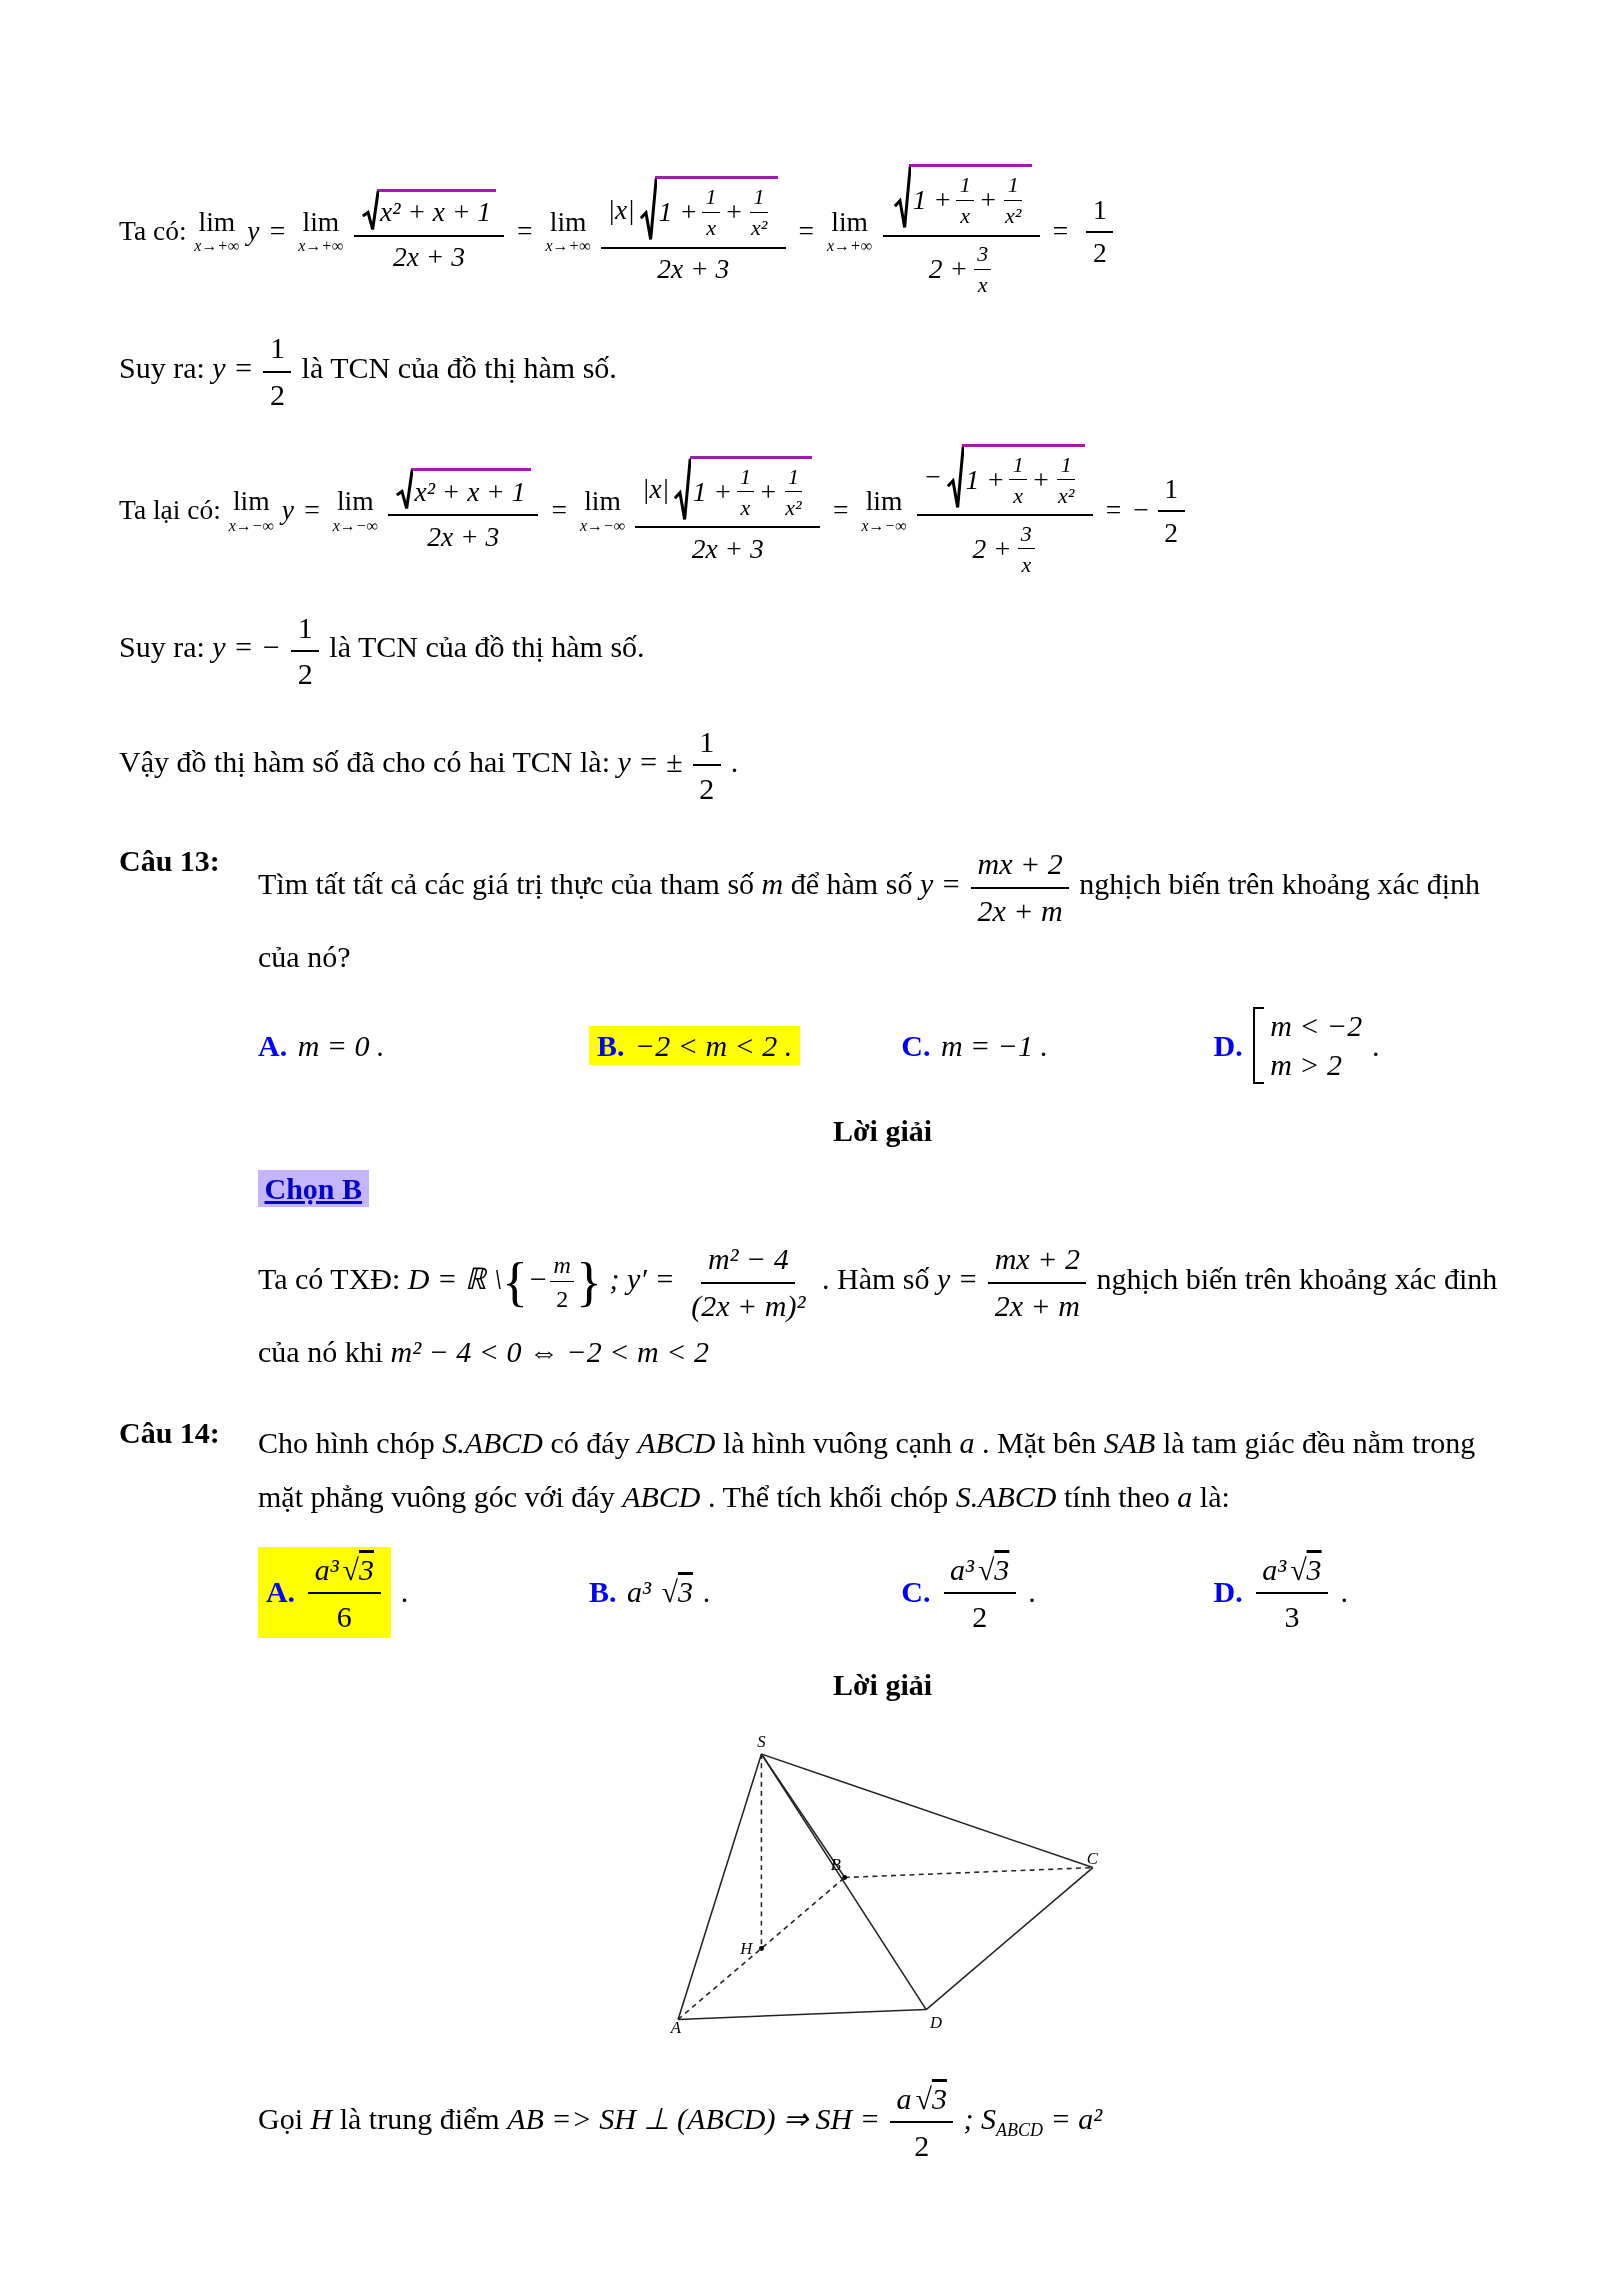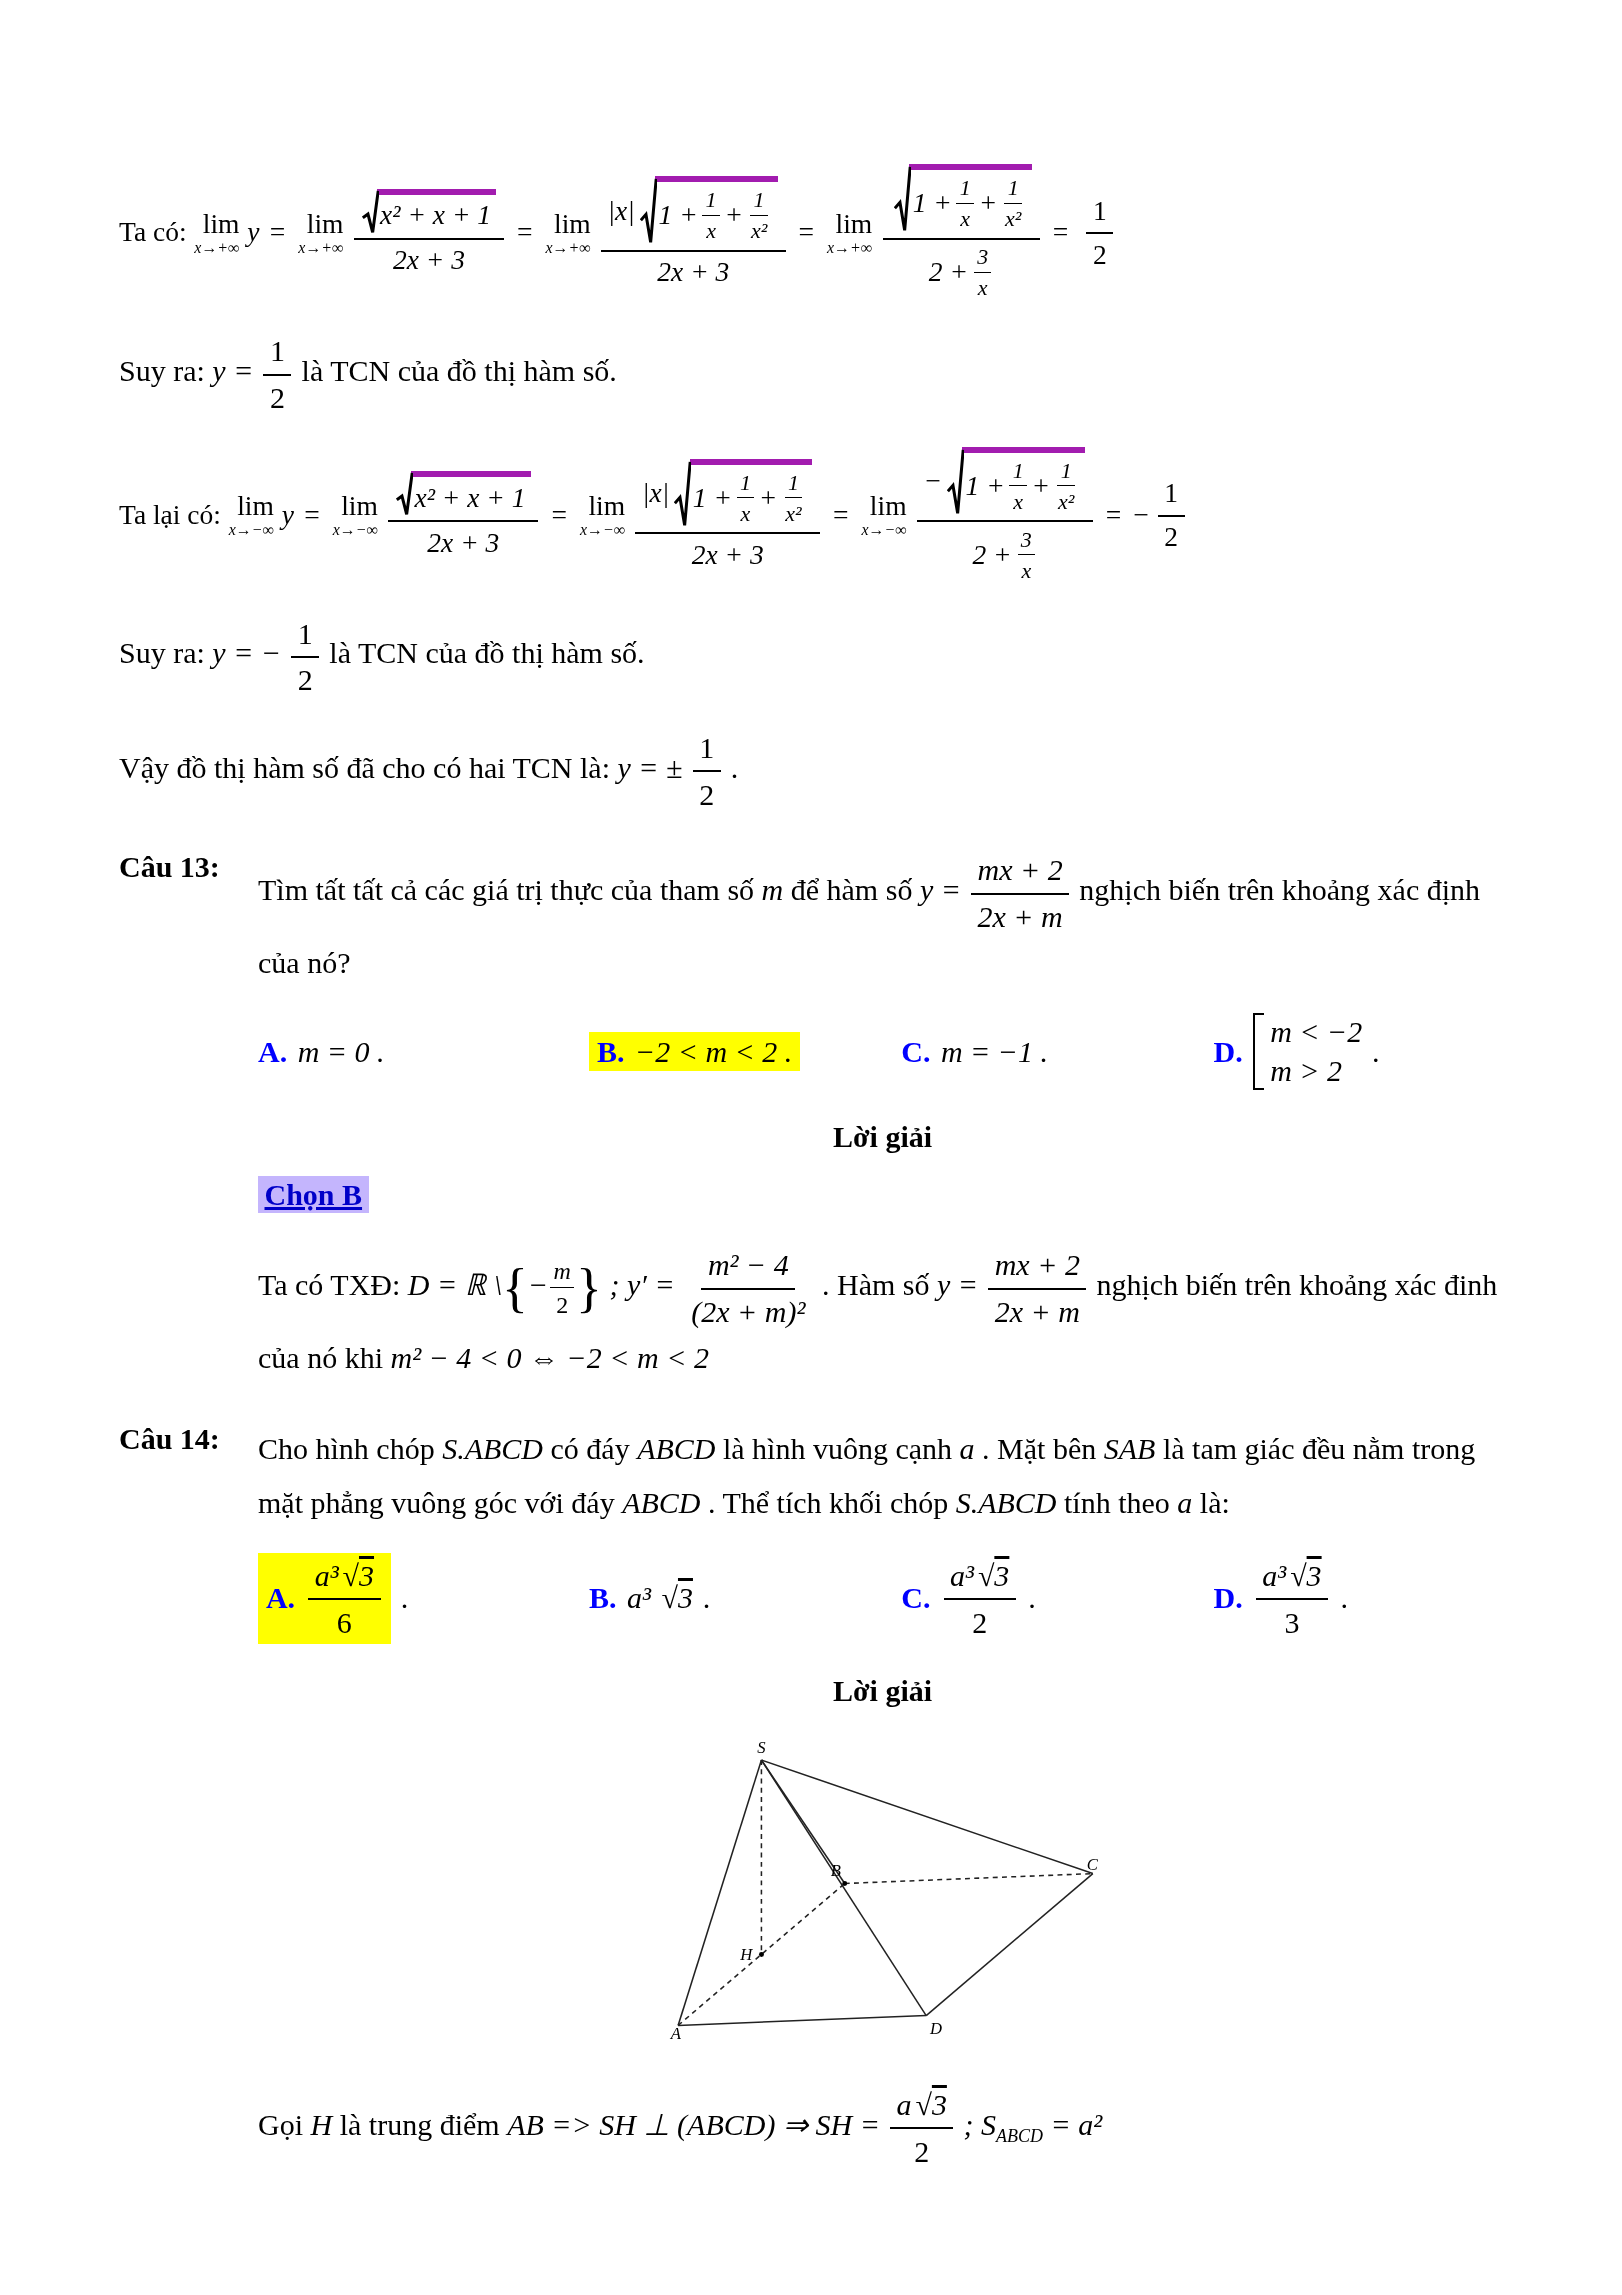--- a/index.html
+++ b/index.html
@@ -6,32 +6,32 @@
 html,body{width:1623px;height:2295px;}
 body{background:#ffffff;color:#000;font-family:"Liberation Serif",serif;font-size:30px;overflow:hidden;}
 .page{padding:134px 116px 0 119px;}
 .indent{margin-left:139px;}
 .para{margin:29px 0;}
 .fline{display:flex;align-items:center;flex-wrap:wrap;gap:5.2px;font-size:27.5px;}
 .iline{line-height:1.8;}
 .txt{font-style:normal;}
 .math{font-style:italic;}
 .op{margin:0 5.2px;font-style:normal;}
-.lim{display:inline-flex;flex-direction:column;align-items:flex-end;line-height:1.1;margin:0 2.6px;vertical-align:middle;}
+.lim{display:inline-flex;flex-direction:column;align-items:center;line-height:1.1;margin:0 2.6px;vertical-align:middle;}
 .lim .w{font-style:normal;}
 .lim .s{font-size:0.58em;font-style:italic;}
 .frac{display:inline-flex;flex-direction:column;align-items:center;vertical-align:middle;margin:0 2.6px;line-height:1.25;}
 .frac>.num{display:inline-flex;align-items:center;justify-content:center;gap:3.9px;border-bottom:2px solid #000;padding:1.3px 6.5px 3.9px;}
 .frac>.den{display:inline-flex;align-items:center;justify-content:center;gap:3.9px;padding:3.3px 6.5px 0;}
 .fs{font-size:0.8em;margin:0 2px;}
 .fs>.num{border-bottom-width:1.3px;padding:0 3.3px 1.3px;}
 .fs>.den{padding:1.3px 3.3px 0;}
 .sqrt{position:relative;display:inline-flex;padding-left:0.55em;vertical-align:middle;margin:0 1.3px;}
 .sqrt>.radsvg{position:absolute;left:0;top:0;height:100%;width:0.62em;}
-.sqrt>.body{border-top:6px solid #a21caf;padding:3.9px 5.2px 1.3px 3.3px;display:inline-flex;align-items:center;gap:2.6px;}
+.sqrt>.body{border-top:3px solid #a21caf;padding:3.9px 5.2px 1.3px 3.3px;display:inline-flex;align-items:center;gap:2.6px;}
 .qblock{margin:37px 0;}
 .qrow{display:flex;align-items:flex-start;}
 .qlabel{flex:0 0 139px;color:#000000;font-weight:bold;}
 .qbody{flex:1;}
 .choices{display:flex;align-items:center;margin-top:23.6px;}
 .choice{display:flex;align-items:center;gap:10.5px;}
 .choice:nth-child(1){flex:0 0 26.5%;}
 .choice:nth-child(2){flex:0 0 25%;}
 .choice:nth-child(3){flex:0 0 25%;}
 .choice:nth-child(4){flex:1;}

